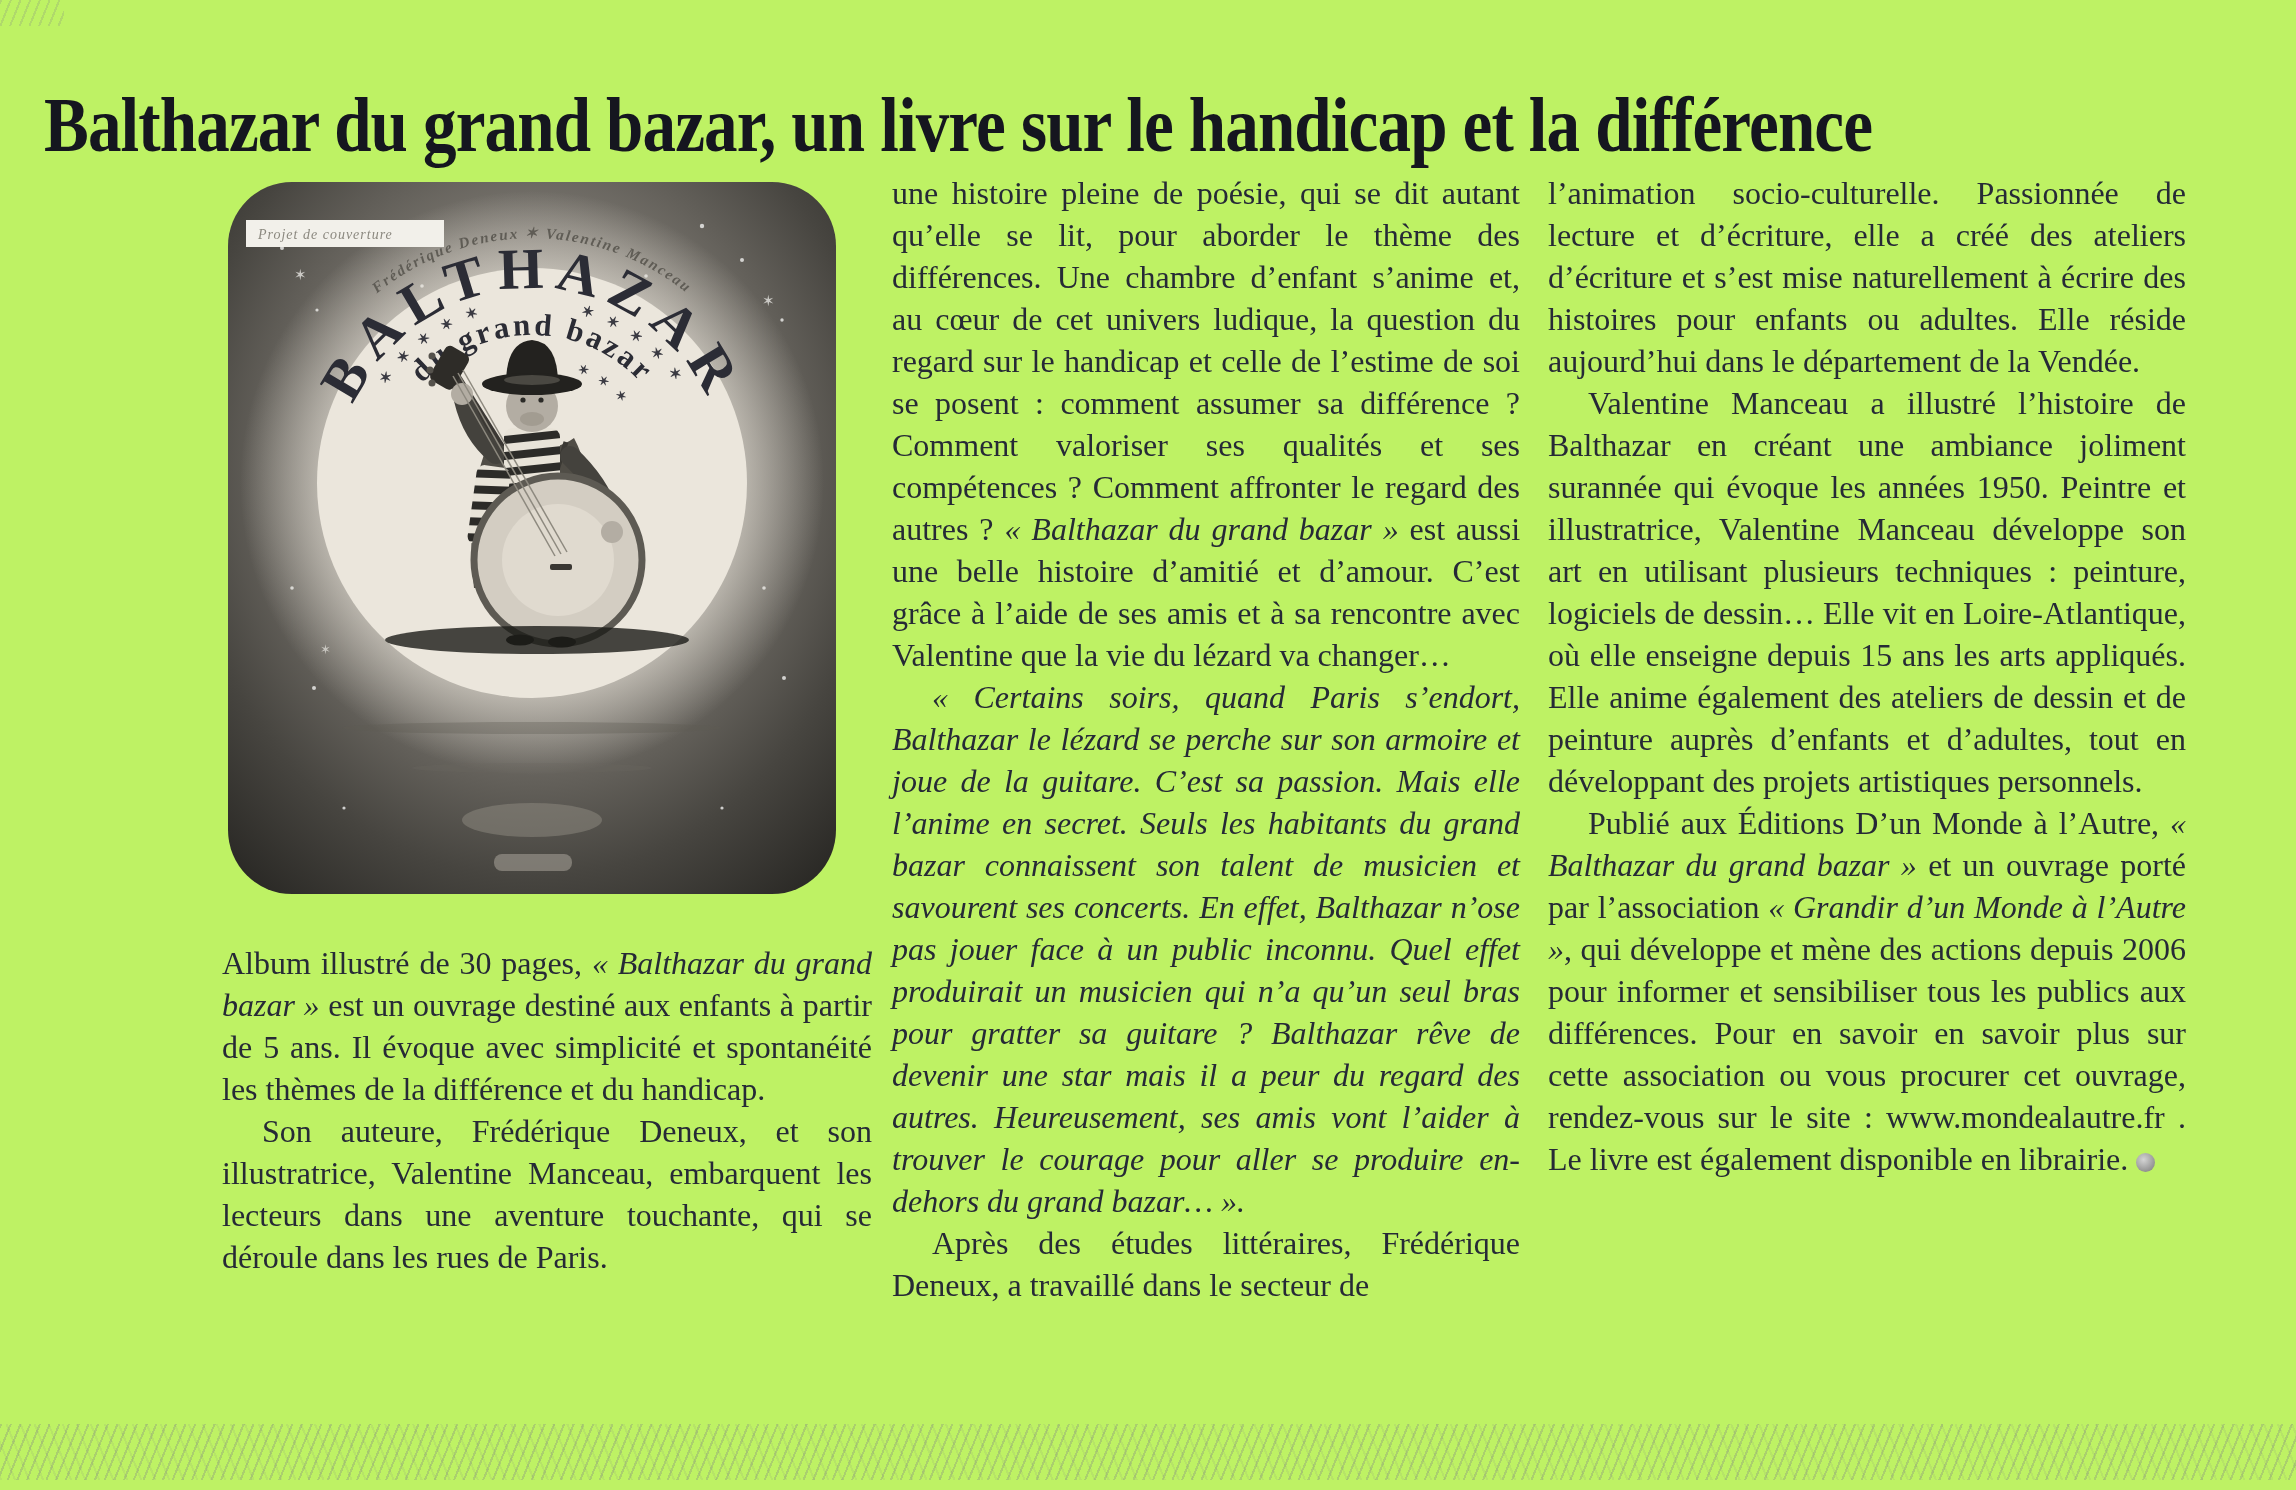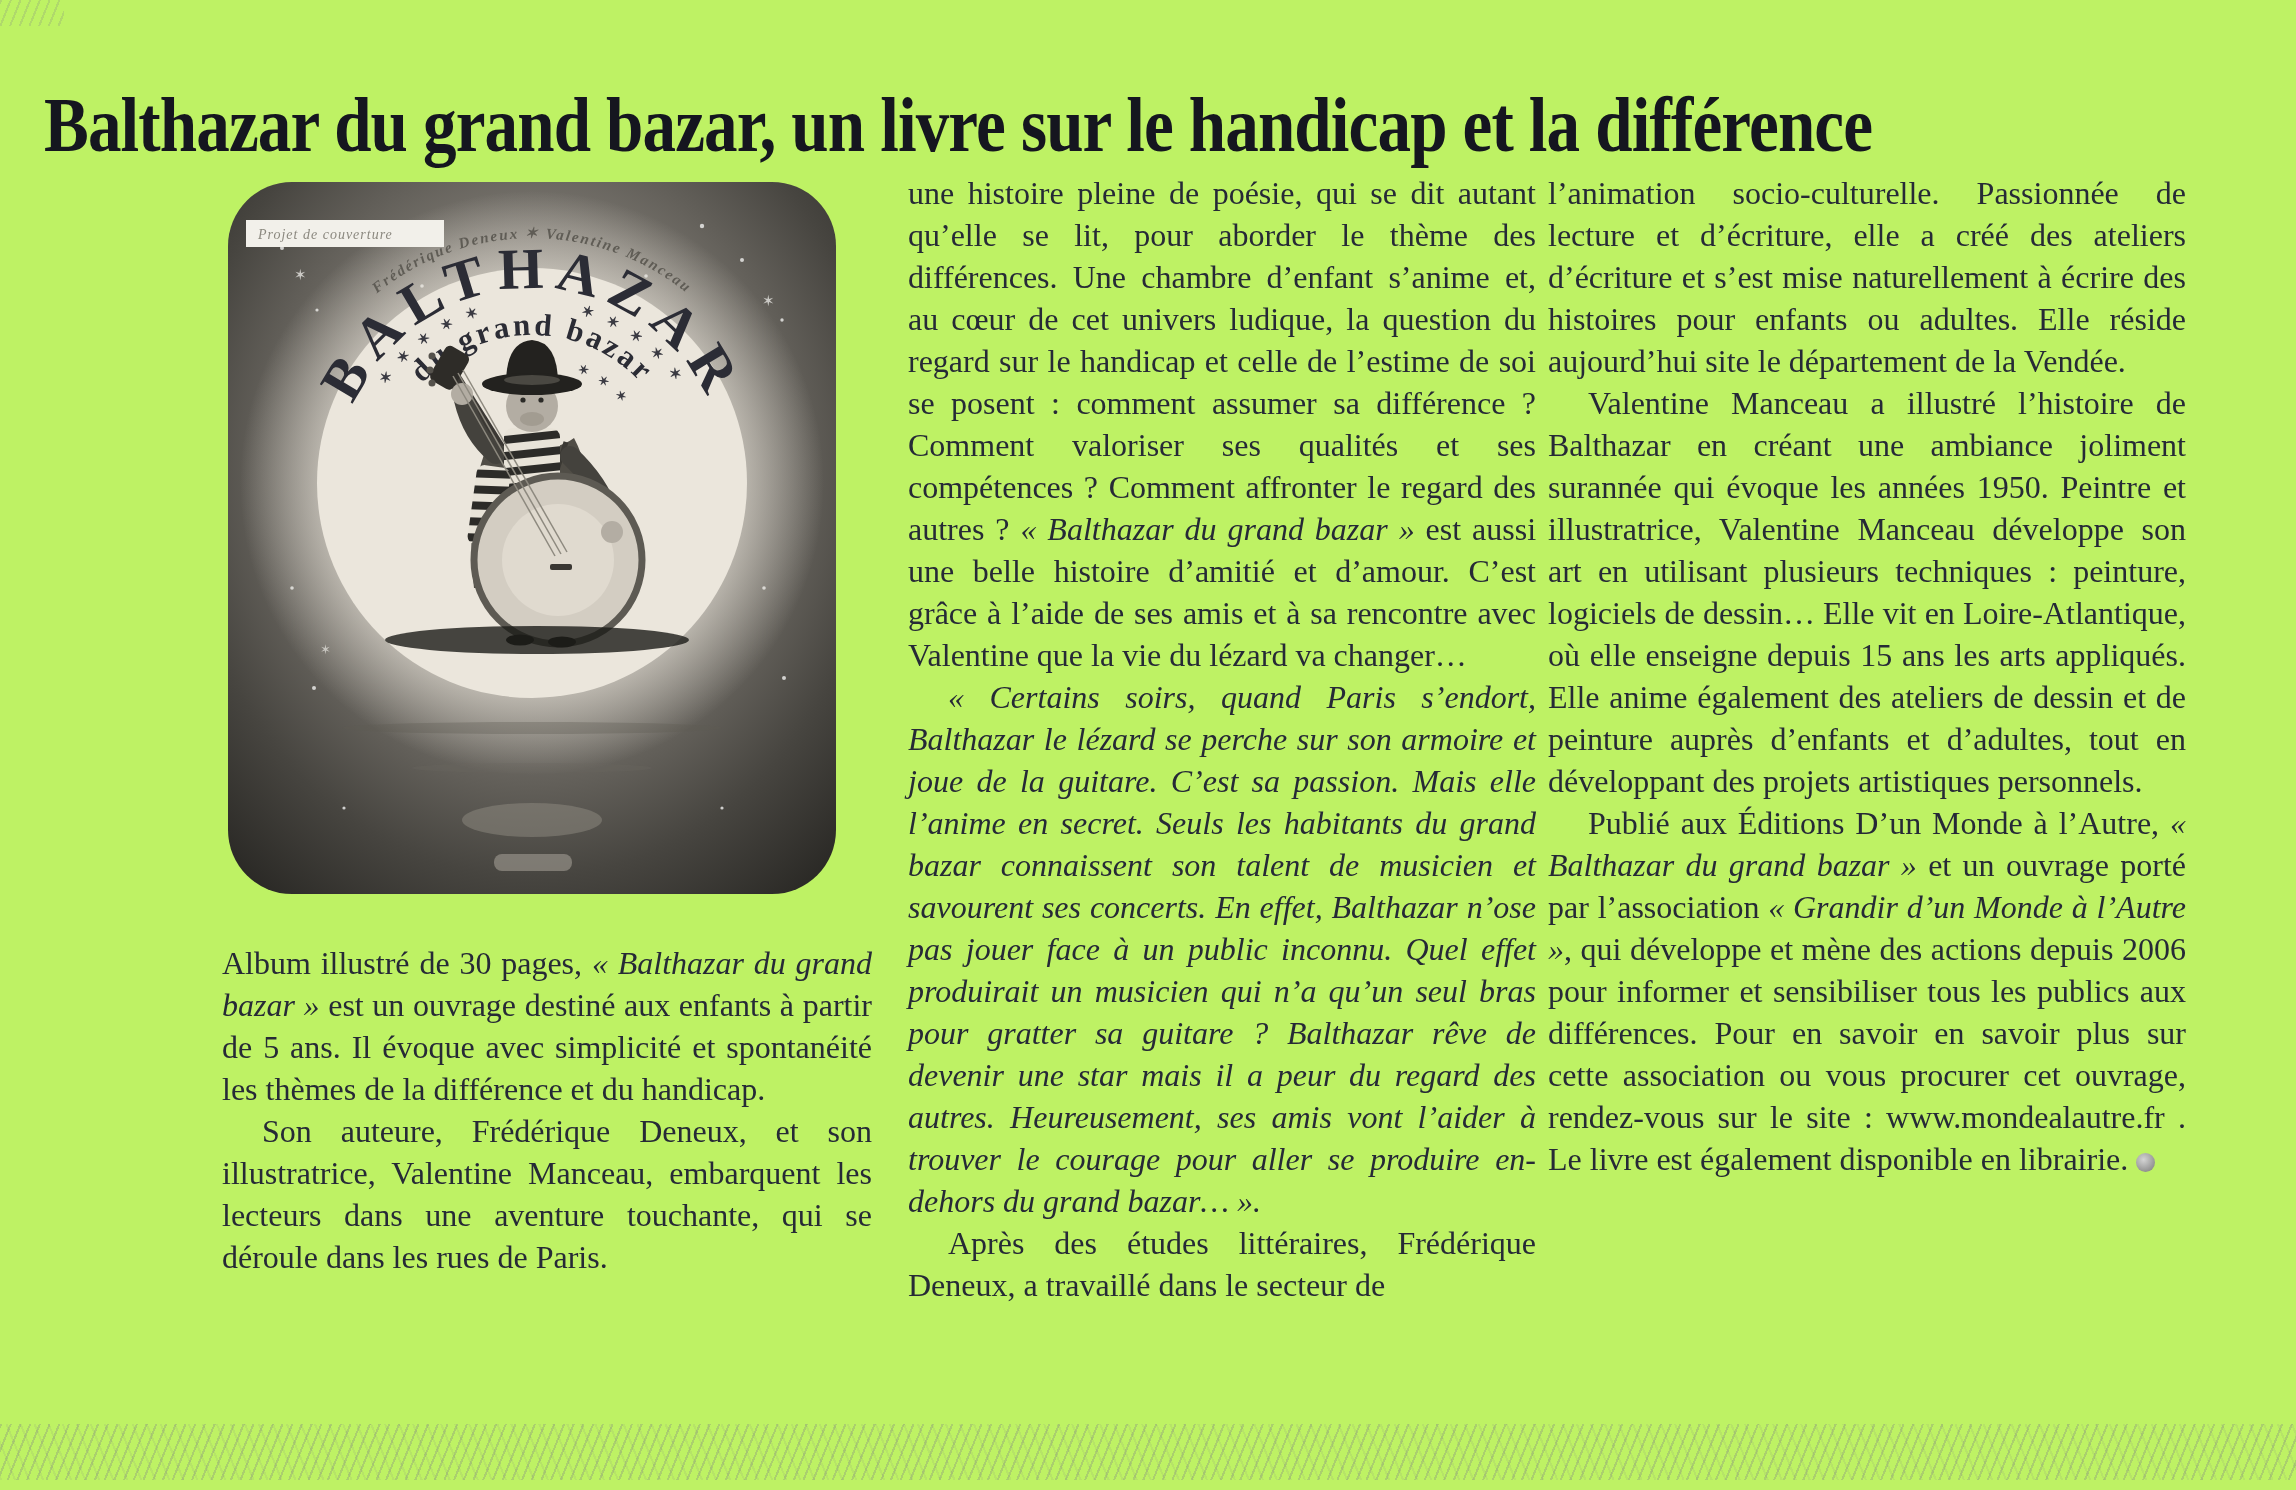--- a/index.html
+++ b/index.html
@@ -29,21 +29,21 @@
 
   
   .col {
     position: absolute;
     text-align: justify;
     font-size: 32px;
     line-height: 42px;
   }
   .col p { margin: 0; }
   .col1 { left: 222px; top: 168px; width: 650px; }
-  .col2 { left: 892px; top: 172px; width: 628px; margin-left: 16px; }
+  .col2 { left: 892px; top: 172px; width: 628px; }
   .col3 { left: 1548px; top: 172px; width: 638px; }
   .indent { text-indent: 40px; }
   .italic-para { font-style: italic; }
   .it { font-style: italic; }
 
   figure.cover {
     margin: 0 0 34px 0;
     width: 620px;
     height: 740px;
   }
@@ -220,19 +220,19 @@
     <p class="indent"><span><span>Son auteure, Frédérique Deneux, et son illustratrice, Valentine Manceau, embarquent les lecteurs dans une aventure touchante, qui se déroule dans les rues de Paris.</span></span></p>
   </div>
 
   <div class="col col2">
     <p><span><span>une histoire pleine de poésie, qui se dit autant qu’elle se lit, pour aborder le thème des différences. Une chambre d’enfant s’anime et, au cœur de cet univers ludique, la question du regard sur le handicap et celle de l’estime de soi se posent : comment assumer sa différence ? Comment valoriser ses qualités et ses compétences ? Comment affronter le regard des autres ? </span><span class="it">« Balthazar du grand bazar »</span><span> est aussi une belle histoire d’amitié et d’amour. C’est grâce à l’aide de ses amis et à sa rencontre avec Valentine que la vie du lézard va changer…</span></span></p>
     <p class="indent italic-para"><span><span>« Certains soirs, quand Paris s’endort, Balthazar le lézard se perche sur son armoire et joue de la guitare. C’est sa passion. Mais elle l’anime en secret. Seuls les habitants du grand bazar connaissent son talent de musicien et savourent ses concerts. En effet, Balthazar n’ose pas jouer face à un public inconnu. Quel effet produirait un musicien qui n’a qu’un seul bras pour gratter sa guitare ? Balthazar rêve de devenir une star mais il a peur du regard des autres. Heureusement, ses amis vont l’aider à trouver le courage pour aller se produire en-dehors du grand bazar… ».</span></span></p>
     <p class="indent"><span><span>Après des études littéraires, Frédérique Deneux, a travaillé dans le secteur de</span></span></p>
   </div>
 
   <div class="col col3">
-    <p><span><span>l’animation socio-culturelle. Passionnée de lecture et d’écriture, elle a créé des ateliers d’écriture et s’est mise naturellement à écrire des histoires pour enfants ou adultes. Elle réside aujourd’hui site le département de la Vendée.</span></span></p>
+    <p><span><span>l’animation socio-culturelle. Passionnée de lecture et d’écriture, elle a créé des ateliers d’écriture et s’est mise naturellement à écrire des histoires pour enfants ou adultes. Elle réside aujourd’hui dans le département de la Vendée.</span></span></p>
     <p class="indent"><span><span>Valentine Manceau a illustré l’histoire de Balthazar en créant une ambiance joliment surannée qui évoque les années 1950. Peintre et illustratrice, Valentine Manceau développe son art en utilisant plusieurs techniques : peinture, logiciels de dessin… Elle vit en Loire-Atlantique, où elle enseigne depuis 15 ans les arts appliqués. Elle anime également des ateliers de dessin et de peinture auprès d’enfants et d’adultes, tout en développant des projets artistiques personnels.</span></span></p>
     <p class="indent"><span><span>Publié aux Éditions D’un Monde à l’Autre, </span><span class="it">« Balthazar du grand bazar »</span><span> et un ouvrage porté par l’association </span><span class="it">« Grandir d’un Monde à l’Autre »</span><span>, qui développe et mène des actions depuis 2006 pour informer et sensibiliser tous les publics aux différences. Pour en savoir en savoir plus sur cette association ou vous procurer cet ouvrage, rendez-vous sur le site : www.mondealautre.fr . Le livre est également disponible en librairie.</span></span><span class="endmark"></span></p>
   </div>
 
   <div class="hatch-bottom"></div>
 </div>
 
 </body></html>

